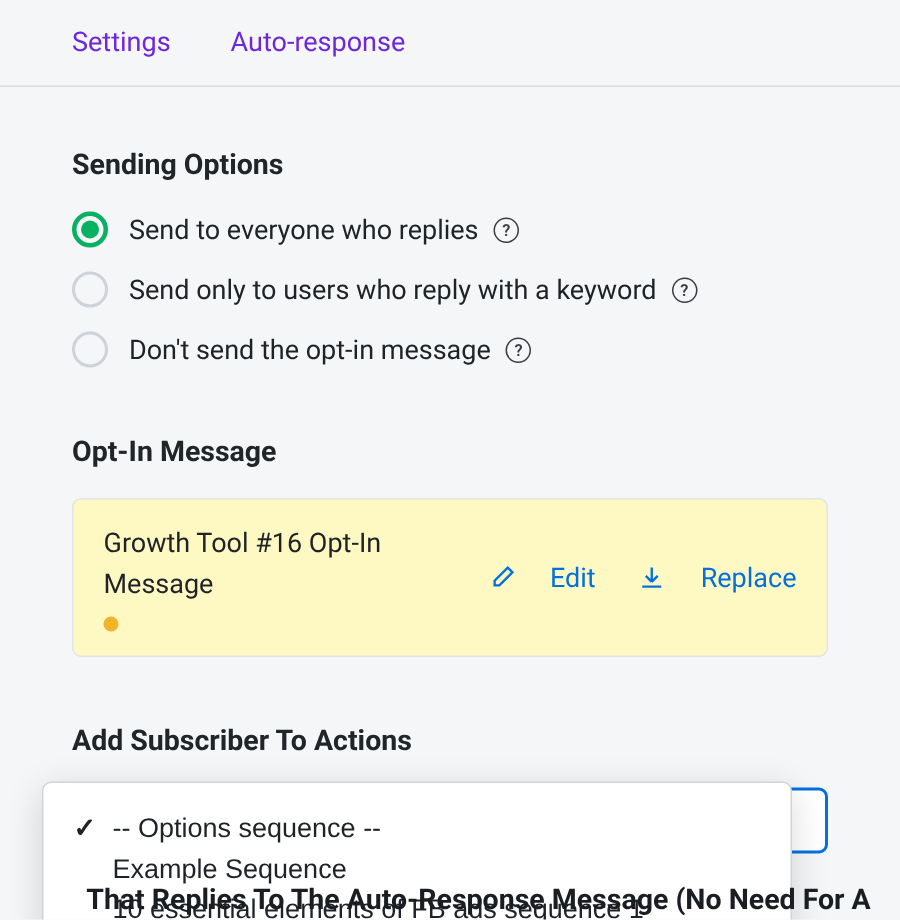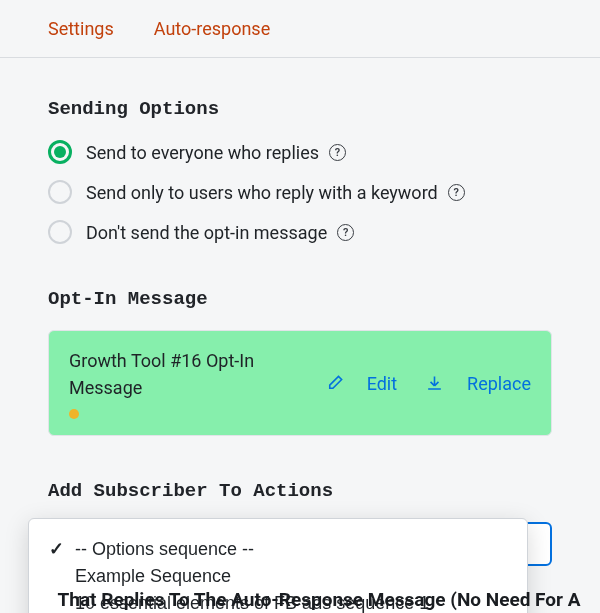--- a/index.html
+++ b/index.html
@@ -12,40 +12,39 @@
       overflow: hidden;
       position: relative;
     }
     .tabs {
       display: flex;
       padding: 18px 48px 0 48px;
       border-bottom: 1px solid #d9dce0;
       gap: 40px;
     }
     .tab {
-      color: #c2410c;
+      color: #6d28d9;
       font-size: 18px;
       padding-bottom: 16px;
       cursor: pointer;
       border-bottom: 3px solid transparent;
       margin-bottom: -1px;
     }
     .tab.active {
       color: #08b061;
       border-bottom-color: #08b061;
     }
     .content {
       padding: 40px 48px 0 48px;
     }
     .section-heading {
       font-size: 19px;
       font-weight: 700;
       color: #212429;
       margin-bottom: 20px;
-      font-family: Liberation Mono, monospace;
     }
     .radio-row {
       display: flex;
       align-items: center;
       margin-bottom: 16px;
       cursor: pointer;
     }
     .radio-outer {
       width: 24px;
       height: 24px;
@@ -81,21 +80,21 @@
       border-radius: 50%;
       display: inline-flex;
       align-items: center;
       justify-content: center;
       font-size: 11px;
       color: #3a3e44;
       font-weight: 600;
       cursor: pointer;
     }
     .message-card {
-      background: #86efac;
+      background: #fef9c3;
       border: 1px solid #e1e4e8;
       border-radius: 6px;
       padding: 16px 20px;
       display: flex;
       align-items: center;
     }
     .msg-title-wrap {
       flex: 1;
       display: flex;
       flex-wrap: wrap;

